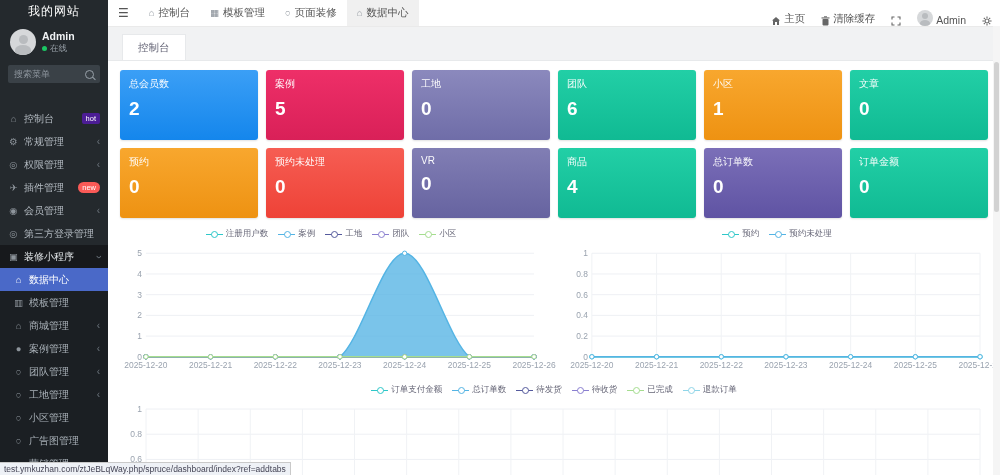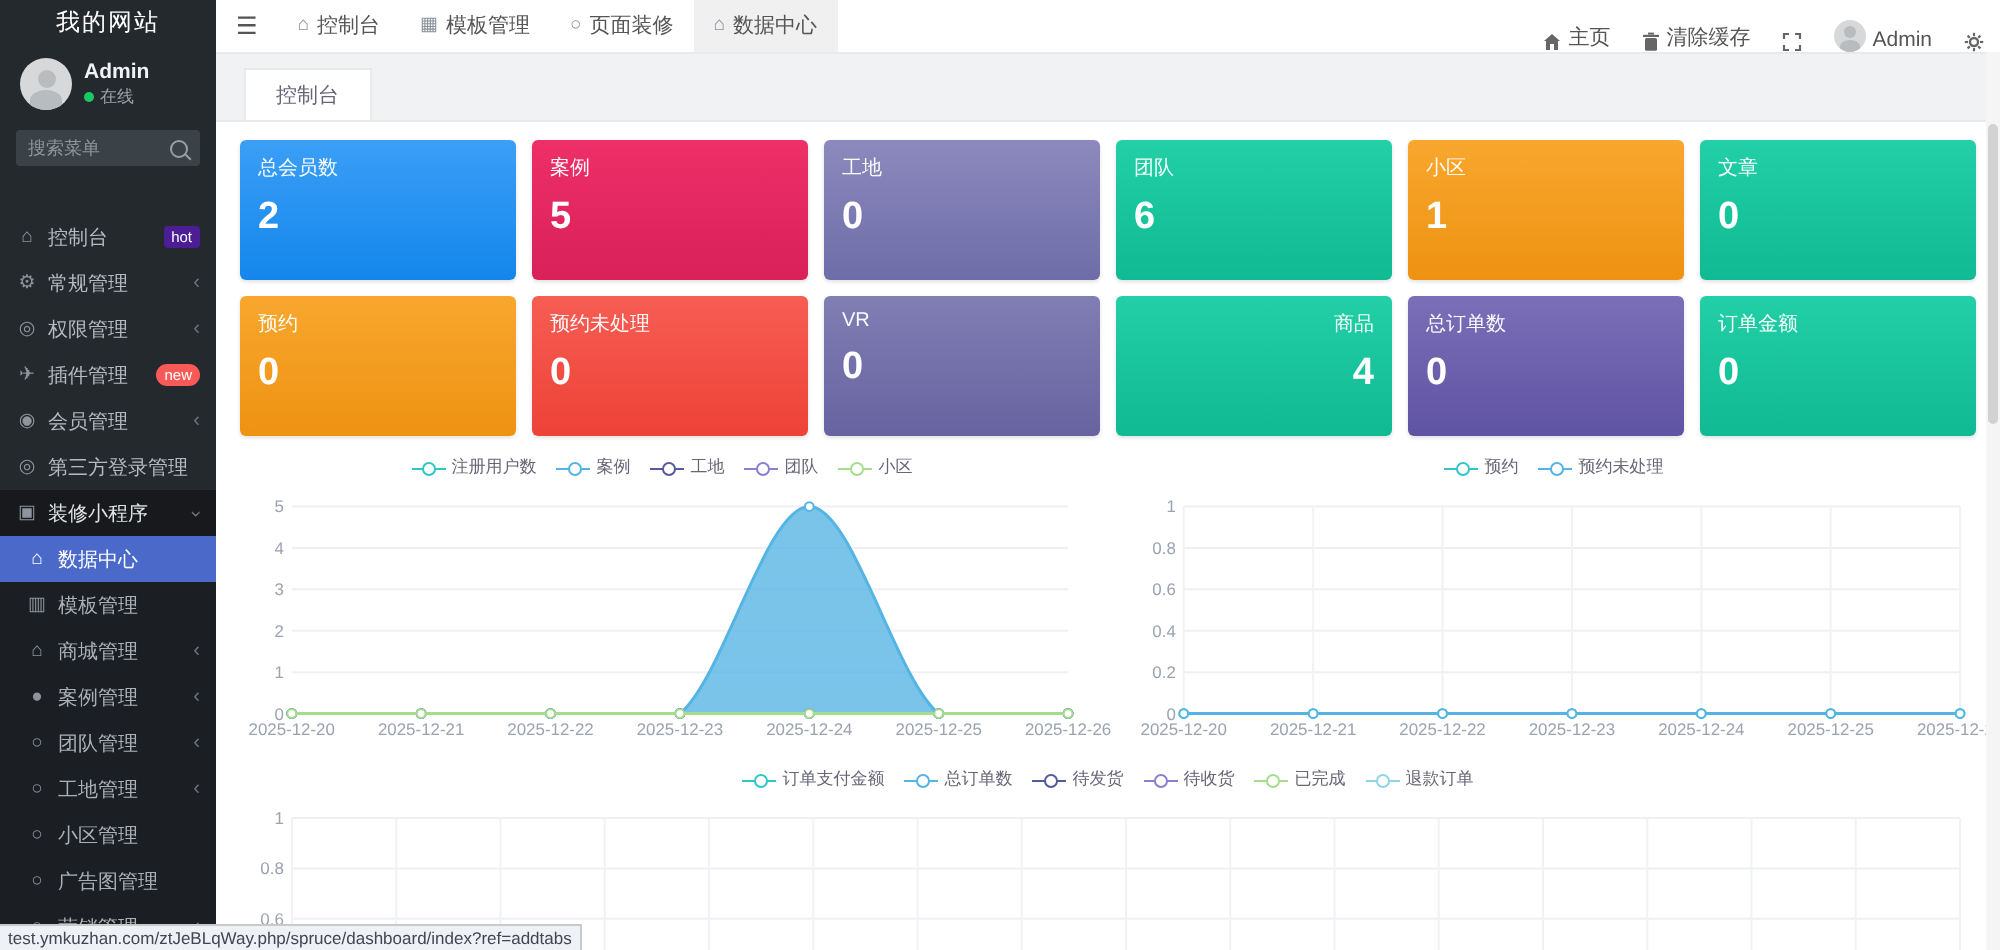--- a/index.html
+++ b/index.html
@@ -280,21 +280,21 @@
             <div class="vl">0</div>
           </div>
           <div class="card" style="background: linear-gradient(rgb(246, 93, 83), rgb(238, 66, 55));">
             <div class="lb">预约未处理</div>
             <div class="vl">0</div>
           </div>
           <div class="card" style="background: linear-gradient(rgb(129, 126, 180), rgb(102, 99, 160));">
             <div class="lb">VR</div>
             <div class="vl">0</div>
           </div>
-          <div class="card" style="background: linear-gradient(rgb(34, 207, 166), rgb(16, 186, 147)); text-align: right;">
+          <div class="card" style="background: linear-gradient(rgb(34, 207, 166), rgb(16, 186, 147));">
             <div class="lb">商品</div>
             <div class="vl">4</div>
           </div>
           <div class="card" style="background: linear-gradient(rgb(123, 111, 184), rgb(95, 83, 163));">
             <div class="lb">总订单数</div>
             <div class="vl">0</div>
           </div>
           <div class="card" style="background: linear-gradient(rgb(34, 207, 166), rgb(16, 186, 147));">
             <div class="lb">订单金额</div>
             <div class="vl">0</div>

